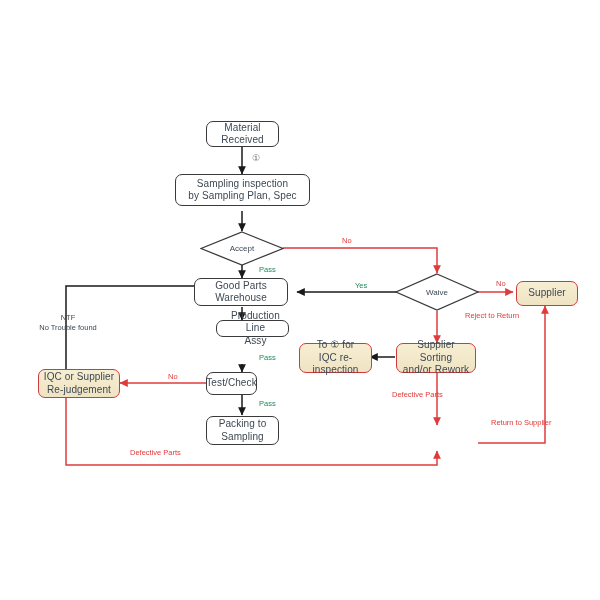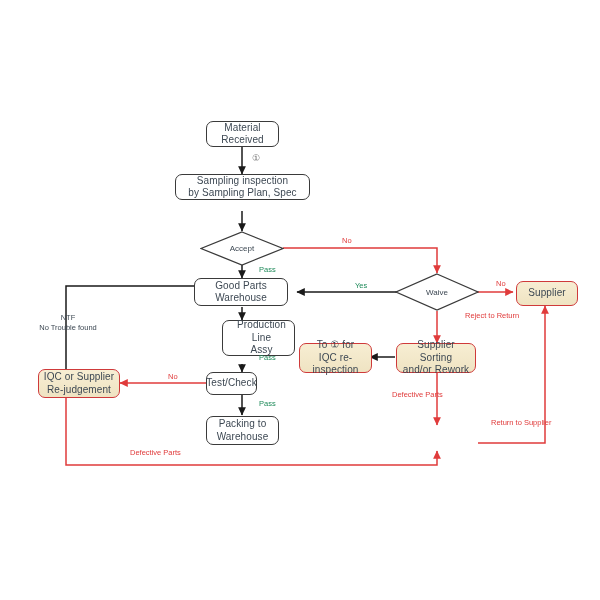--- a/index.html
+++ b/index.html
@@ -127,48 +127,48 @@
       <path d="M66,397 L66,465 L437,465 L437,451" marker-end="url(#arrow-red)"></path>
       <path d="M478,443 L545,443 L545,306" marker-end="url(#arrow-red)"></path>
     </g>
   </svg>
 
   <div class="node node-process" style="left:206px; top:121px; width:73px; height:26px;">
     <span class="node-label">Material
 Received</span>
   </div>
 
-  <div class="node node-process" style="left:175px; top:174px; width:135px; height:26px;">
+  <div class="node node-process" style="left:175px; top:174px; width:135px; height:32px;">
     <span class="node-label">Sampling inspection
 by Sampling Plan, Spec</span>
   </div>
 
   <div class="diamond-wrap" style="left:200px; top:231px; width:84px; height:35px;">
     <svg width="84" height="35" viewBox="0 0 84 35">
       <polygon points="42,1 83,17.5 42,34 1,17.5" fill="#ffffff" stroke="#3a3a3a" stroke-width="1.3"></polygon>
     </svg>
     <span class="diamond-text">Accept</span>
   </div>
 
   <div class="node node-process" style="left:194px; top:278px; width:94px; height:28px;">
     <span class="node-label">Good Parts Warehouse</span>
   </div>
 
-  <div class="node node-process" style="left:222px; top:320px; width:73px; height:36px;padding-left:6px;">
+  <div class="node node-process" style="left:216px; top:320px; width:73px; height:17px;padding-left:6px;">
     <span class="node-label">Production Line
 Assy</span>
   </div>
 
   <div class="node node-process" style="left:206px; top:372px; width:51px; height:23px;">
     <span class="node-label">Test/Check</span>
   </div>
 
   <div class="node node-process" style="left:206px; top:416px; width:73px; height:29px;">
     <span class="node-label">Packing to
-Warehouse</span>
+Sampling</span>
   </div>
 
   <div class="diamond-wrap" style="left:395px; top:273px; width:84px; height:38px;">
     <svg width="84" height="38" viewBox="0 0 84 38">
       <polygon points="42,1 83,19 42,37 1,19" fill="#ffffff" stroke="#3a3a3a" stroke-width="1.3"></polygon>
     </svg>
     <span class="diamond-text">Waive</span>
   </div>
 
   <div class="node node-alt" style="left:516px; top:281px; width:62px; height:25px;text-align:right;">

